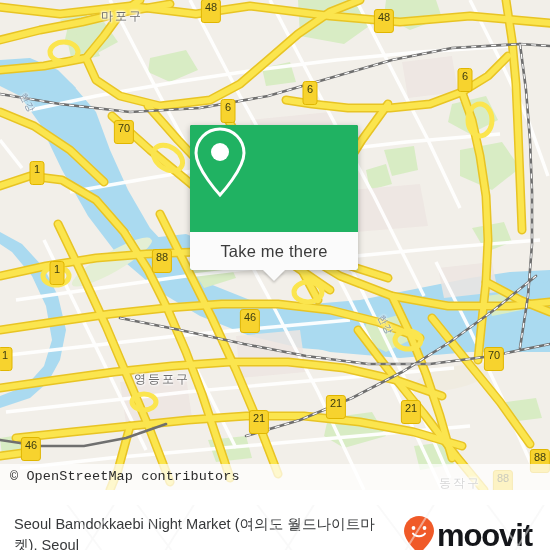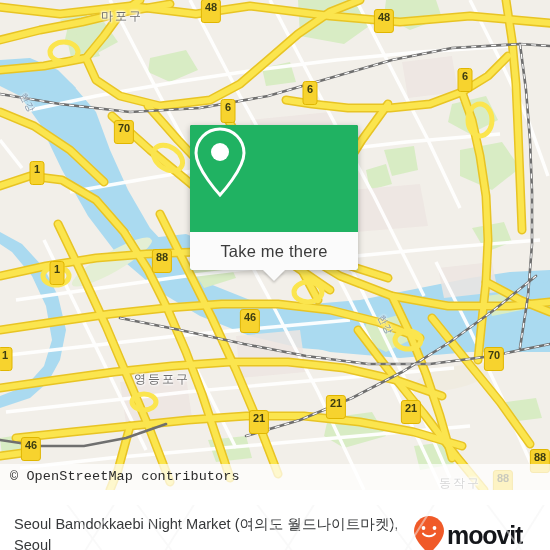--- a/index.html
+++ b/index.html
@@ -20,21 +20,21 @@
   .map svg{position:absolute;left:0;top:0;}
 
   
   .shield{
     position:absolute;
     background:#f7d32e;
     border:1.4px solid #e0b600;
     border-radius:3px;
     color:#3d3d12;
     font-size:11px;
-    font-weight:bold;
+    font-weight:normal;
     font-family:"Liberation Sans",sans-serif;
     line-height:15px;
     height:24px;
     min-width:15px;
     text-align:center;
     padding:0 3px;
     box-sizing:border-box;
     transform:translate(-50%,-50%);
   }
   
@@ -122,21 +122,21 @@
     padding-right:8px;
     max-width:392px;
   }
   .brand{
     flex:0 0 auto;
     display:flex;align-items:center;gap:3px;
     padding-right:10px;
   }
   .brand-word{
     color:#14161a;
-    font-size:25px;
+    font-size:31px;
     font-weight:bold;
     letter-spacing:-1.1px;
     line-height:1;
   }
   .watermark{
     position:absolute;inset:0;pointer-events:none;opacity:.5;
   }
 </style>
 </head>
 <body>

